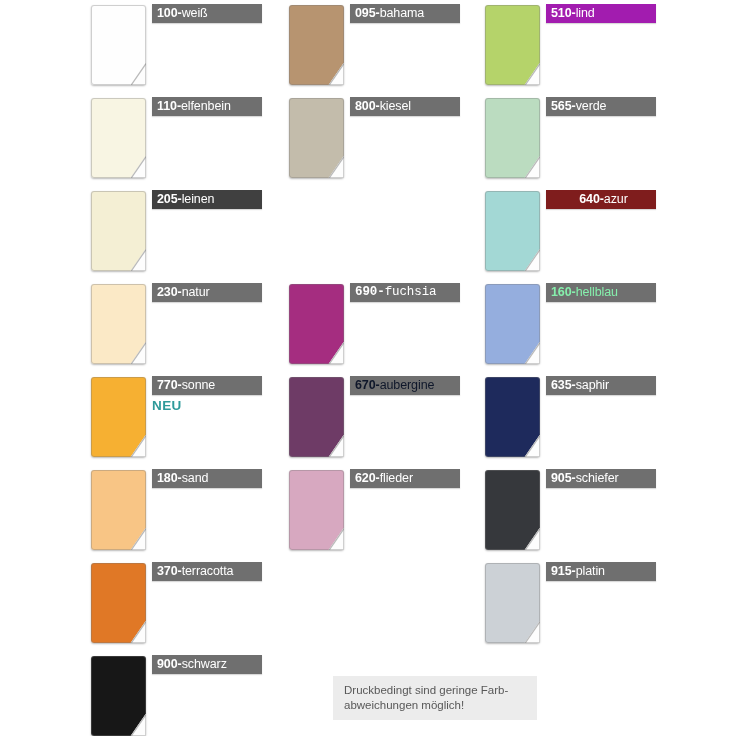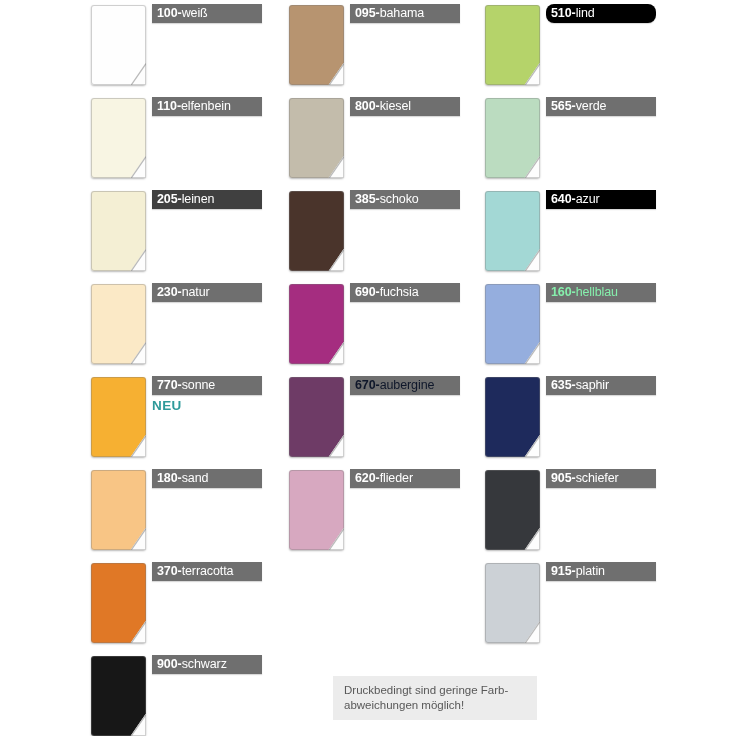--- a/index.html
+++ b/index.html
@@ -167,21 +167,21 @@
     <div class="swatch-cell" style="left: 464px; top: 0px;">
       <div class="paper">
         <div class="paper-fill" style="background: rgb(181, 211, 106);"></div>
         <div class="paper-fold"></div>
         <div class="fold-line">
           <svg viewBox="0 0 10 10" preserveAspectRatio="none">
             <line x1="0" y1="10" x2="10" y2="0" stroke="rgba(130,130,130,0.55)" stroke-width="0.7"></line>
           </svg>
         </div>
       </div>
-      <div class="label-plate" style="background: #000000; border-radius: 8px;">
+      <div class="label-plate" style="background: #a21caf;">
         <div class="label-text" style="color: rgb(255, 255, 255);"><span class="label-code">510</span><span class="label-sep">-</span><span class="label-name">lind</span></div>
       </div>
     </div>
     <div class="swatch-cell" style="left: 70px; top: 93px;">
       <div class="paper">
         <div class="paper-fill" style="background: rgb(248, 245, 227);"></div>
         <div class="paper-fold"></div>
         <div class="fold-line">
           <svg viewBox="0 0 10 10" preserveAspectRatio="none">
             <line x1="0" y1="10" x2="10" y2="0" stroke="rgba(130,130,130,0.55)" stroke-width="0.7"></line>
@@ -227,63 +227,49 @@
         <div class="fold-line">
           <svg viewBox="0 0 10 10" preserveAspectRatio="none">
             <line x1="0" y1="10" x2="10" y2="0" stroke="rgba(130,130,130,0.55)" stroke-width="0.7"></line>
           </svg>
         </div>
       </div>
       <div class="label-plate" style="background: #404040;">
         <div class="label-text" style="color: rgb(255, 255, 255);"><span class="label-code">205</span><span class="label-sep">-</span><span class="label-name">leinen</span></div>
       </div>
     </div>
-    <div class="swatch-cell" style="left: 268px; top: 186px;">
-      <div class="paper">
-        <div class="paper-fill" style="background: rgb(74, 52, 43);"></div>
-        <div class="paper-fold"></div>
-        <div class="fold-line">
-          <svg viewBox="0 0 10 10" preserveAspectRatio="none">
-            <line x1="0" y1="10" x2="10" y2="0" stroke="rgba(130,130,130,0.55)" stroke-width="0.7"></line>
-          </svg>
-        </div>
-      </div>
-      <div class="label-plate" style="background: rgb(111, 111, 111);">
-        <div class="label-text" style="color: rgb(255, 255, 255);"><span class="label-code">385</span><span class="label-sep">-</span><span class="label-name">schoko</span></div>
-      </div>
-    </div>
     <div class="swatch-cell" style="left: 464px; top: 186px;">
       <div class="paper">
         <div class="paper-fill" style="background: rgb(163, 216, 213);"></div>
         <div class="paper-fold"></div>
         <div class="fold-line">
           <svg viewBox="0 0 10 10" preserveAspectRatio="none">
             <line x1="0" y1="10" x2="10" y2="0" stroke="rgba(130,130,130,0.55)" stroke-width="0.7"></line>
           </svg>
         </div>
       </div>
-      <div class="label-plate" style="background: #000000;">
+      <div class="label-plate" style="background: #7f1d1d; justify-content: center;">
         <div class="label-text" style="color: rgb(255, 255, 255);"><span class="label-code">640</span><span class="label-sep">-</span><span class="label-name">azur</span></div>
       </div>
     </div>
     <div class="swatch-cell" style="left: 70px; top: 279px;">
       <div class="paper">
         <div class="paper-fill" style="background: rgb(251, 233, 198);"></div>
         <div class="paper-fold"></div>
         <div class="fold-line">
           <svg viewBox="0 0 10 10" preserveAspectRatio="none">
             <line x1="0" y1="10" x2="10" y2="0" stroke="rgba(130,130,130,0.55)" stroke-width="0.7"></line>
           </svg>
         </div>
       </div>
       <div class="label-plate" style="background: rgb(111, 111, 111);">
         <div class="label-text" style="color: rgb(255, 255, 255);"><span class="label-code">230</span><span class="label-sep">-</span><span class="label-name">natur</span></div>
       </div>
     </div>
-    <div class="swatch-cell" style="left: 268px; top: 279px;">
+    <div class="swatch-cell" style="left: 268px; top: 279px; font-family: Liberation Mono, monospace;">
       <div class="paper">
         <div class="paper-fill" style="background: rgb(165, 45, 128);"></div>
         <div class="paper-fold"></div>
         <div class="fold-line">
           <svg viewBox="0 0 10 10" preserveAspectRatio="none">
             <line x1="0" y1="10" x2="10" y2="0" stroke="rgba(130,130,130,0.55)" stroke-width="0.7"></line>
           </svg>
         </div>
       </div>
       <div class="label-plate" style="background: rgb(111, 111, 111);">

